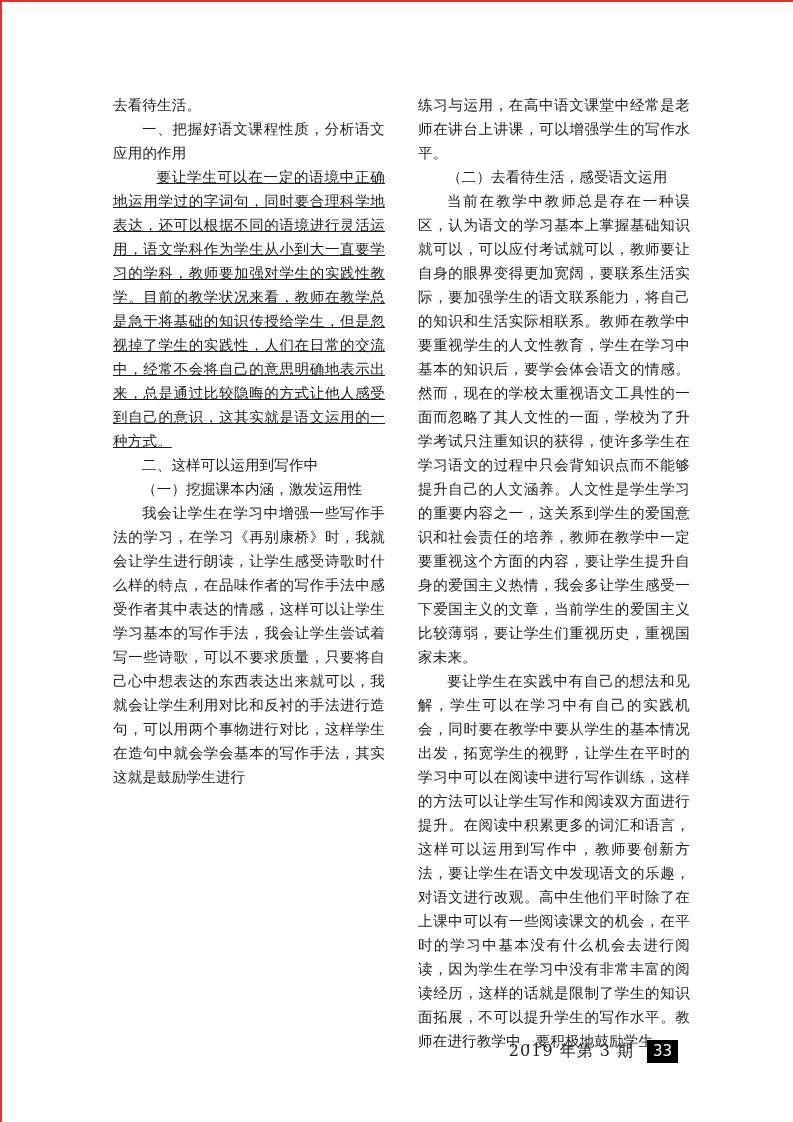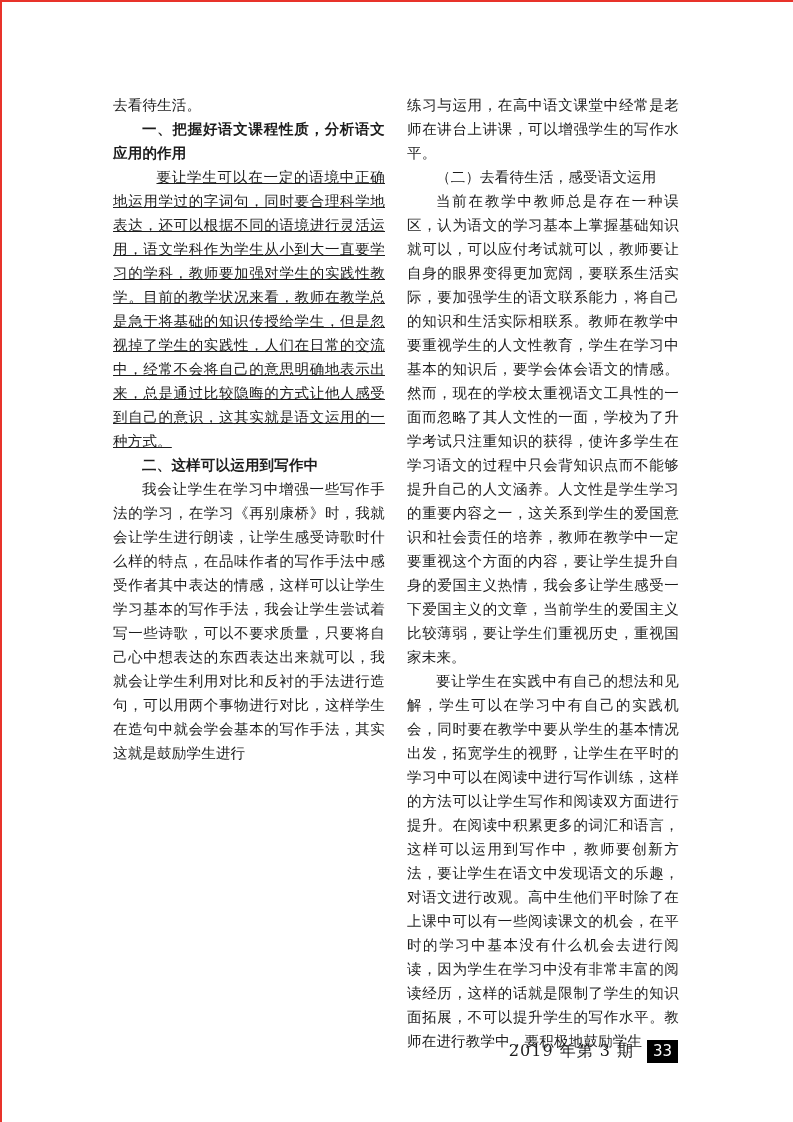--- a/index.html
+++ b/index.html
@@ -29,36 +29,36 @@
     position: absolute; top: 0; left: 0;
     width: 2px; height: 1122px;
     background: var(--edge-color);
   }
   .content {
     position: absolute;
     left: 113px;
     top: 93px;
     width: 578px;
     display: flex;
-    gap: 22px;
+    gap: 33px;
   }
   .col {
     width: 272px;
     font-size: 14.5px;
     line-height: 24px;
     text-align: justify;
     letter-spacing: 0.2px;
   }
   .col p { margin: 0; padding: 0; }
   .col p.cont  { text-indent: 0; }
   .col p.body  { text-indent: 2em; }
   .col p.body2 { text-indent: 3em; text-decoration: underline; }
   .col p.heading {
     text-indent: 2em;
-    font-weight: 700;
+    font-weight: 400;
   }
   .footer {
     position: absolute;
     top: 1034px;
     left: 0;
     width: 678px;
     height: 34px;
     display: flex;
     justify-content: flex-end;
     align-items: center;
@@ -87,20 +87,21 @@
 
 <div class="edge-top"></div>
 <div class="edge-left"></div>
 
 <div class="content">
   <div class="col">
       <p class="cont">去看待生活。</p>
       <p class="heading">一、把握好语文课程性质，分析语文应用的作用</p>
       <p class="body2">要让学生可以在一定的语境中正确地运用学过的字词句，同时要合理科学地表达，还可以根据不同的语境进行灵活运用，语文学科作为学生从小到大一直要学习的学科，教师要加强对学生的实践性教学。目前的教学状况来看，教师在教学总是急于将基础的知识传授给学生，但是忽视掉了学生的实践性，人们在日常的交流中，经常不会将自己的意思明确地表示出来，总是通过比较隐晦的方式让他人感受到自己的意识，这其实就是语文运用的一种方式。</p>
       <p class="heading">二、这样可以运用到写作中</p>
+      <p class="body">（一）挖掘课本内涵，激发运用性</p>
       <p class="body">我会让学生在学习中增强一些写作手法的学习，在学习《再别康桥》时，我就会让学生进行朗读，让学生感受诗歌时什么样的特点，在品味作者的写作手法中感受作者其中表达的情感，这样可以让学生学习基本的写作手法，我会让学生尝试着写一些诗歌，可以不要求质量，只要将自己心中想表达的东西表达出来就可以，我就会让学生利用对比和反衬的手法进行造句，可以用两个事物进行对比，这样学生在造句中就会学会基本的写作手法，其实这就是鼓励学生进行</p>
     </div>
   <div class="col">
       <p class="cont">练习与运用，在高中语文课堂中经常是老师在讲台上讲课，可以增强学生的写作水平。</p>
       <p class="body">（二）去看待生活，感受语文运用</p>
       <p class="body">当前在教学中教师总是存在一种误区，认为语文的学习基本上掌握基础知识就可以，可以应付考试就可以，教师要让自身的眼界变得更加宽阔，要联系生活实际，要加强学生的语文联系能力，将自己的知识和生活实际相联系。教师在教学中要重视学生的人文性教育，学生在学习中基本的知识后，要学会体会语文的情感。然而，现在的学校太重视语文工具性的一面而忽略了其人文性的一面，学校为了升学考试只注重知识的获得，使许多学生在学习语文的过程中只会背知识点而不能够提升自己的人文涵养。人文性是学生学习的重要内容之一，这关系到学生的爱国意识和社会责任的培养，教师在教学中一定要重视这个方面的内容，要让学生提升自身的爱国主义热情，我会多让学生感受一下爱国主义的文章，当前学生的爱国主义比较薄弱，要让学生们重视历史，重视国家未来。</p>
       <p class="body">要让学生在实践中有自己的想法和见解，学生可以在学习中有自己的实践机会，同时要在教学中要从学生的基本情况出发，拓宽学生的视野，让学生在平时的学习中可以在阅读中进行写作训练，这样的方法可以让学生写作和阅读双方面进行提升。在阅读中积累更多的词汇和语言，这样可以运用到写作中，教师要创新方法，要让学生在语文中发现语文的乐趣，对语文进行改观。高中生他们平时除了在上课中可以有一些阅读课文的机会，在平时的学习中基本没有什么机会去进行阅读，因为学生在学习中没有非常丰富的阅读经历，这样的话就是限制了学生的知识面拓展，不可以提升学生的写作水平。教师在进行教学中，要积极地鼓励学生</p>
     </div>
 </div>
 

